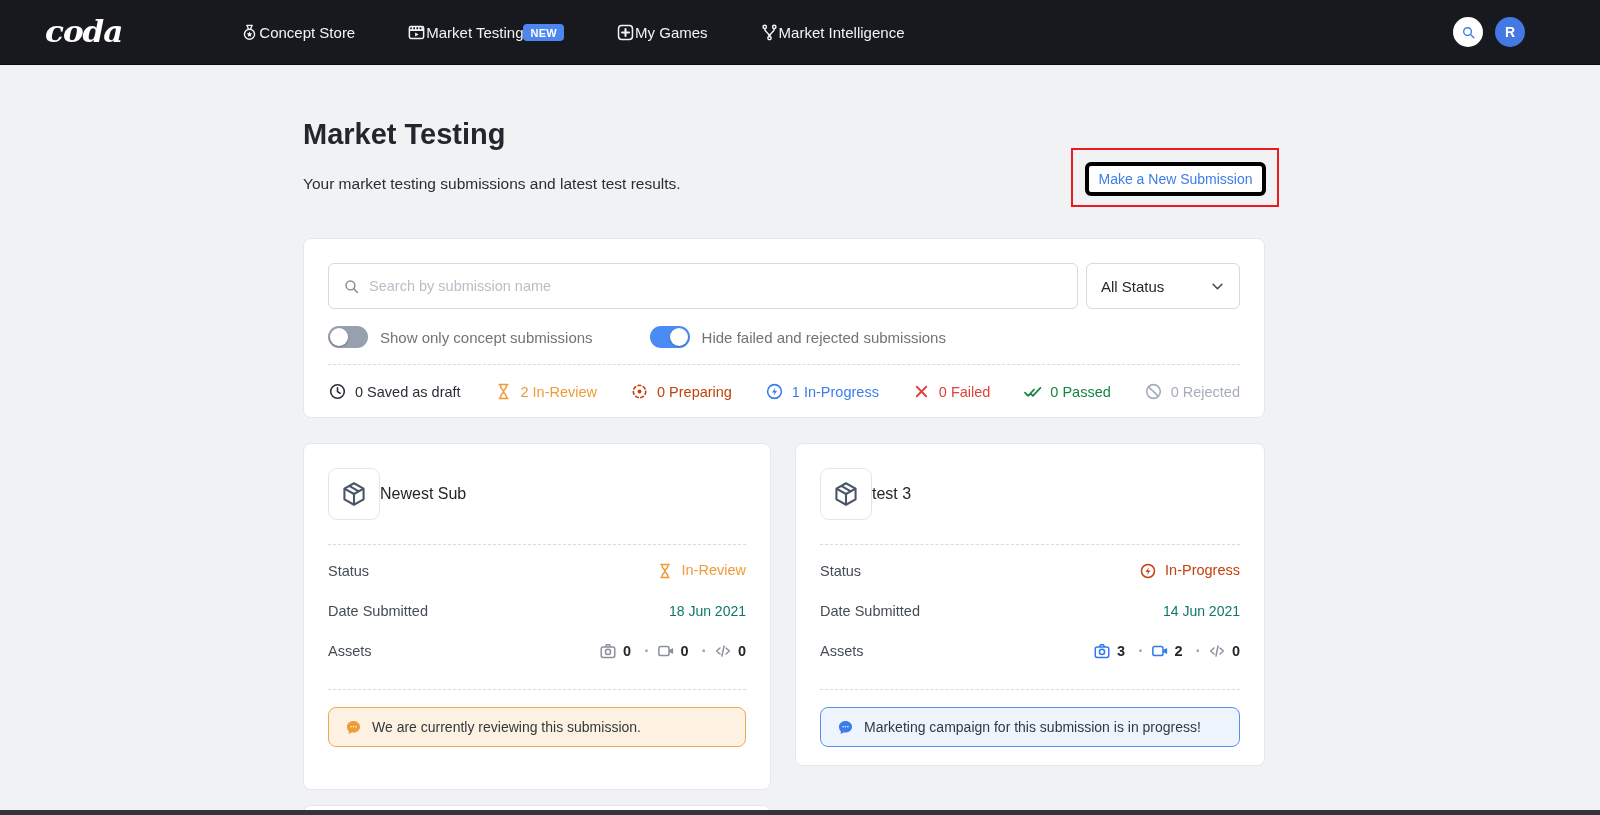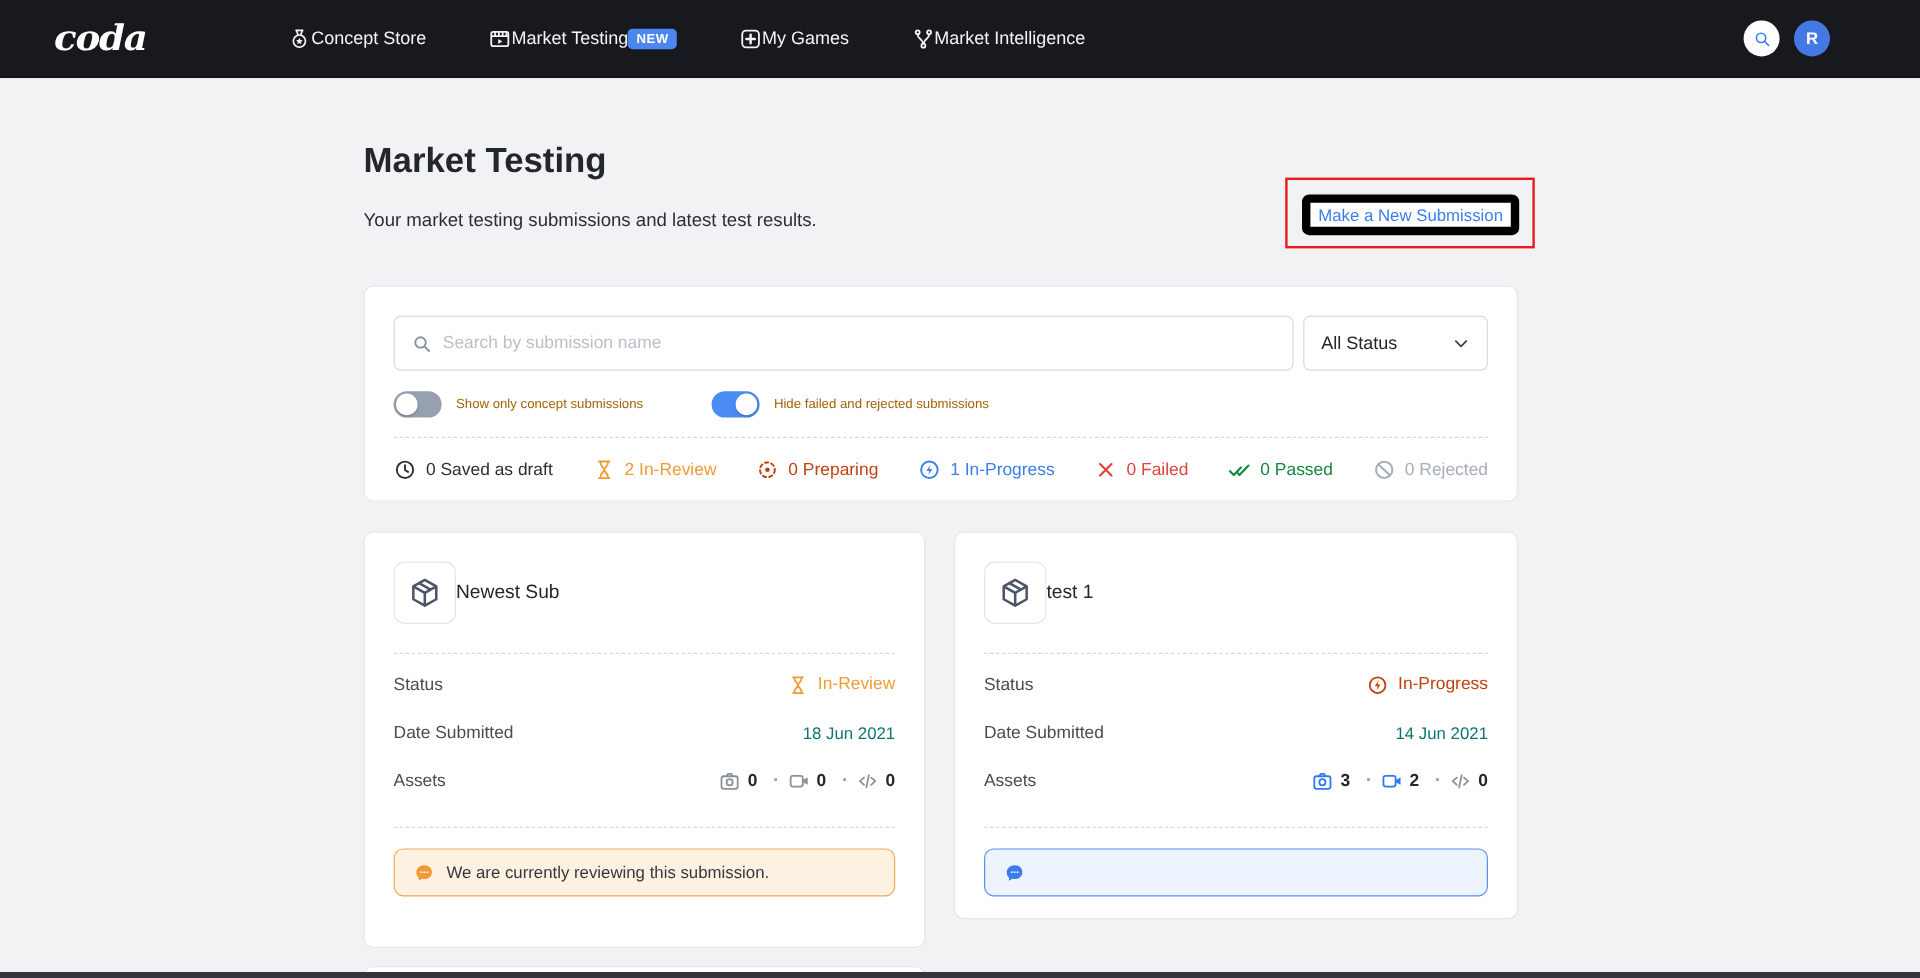--- a/index.html
+++ b/index.html
@@ -24,21 +24,21 @@
   .search-circle { background:#fff; }
   .search-circle .icon { width:15px; height:15px; color:#3b7de9; }
   .avatar { background:#4479e4; color:#fff; font-size:14px; font-weight:600; }
 
   
   .page-title { position:absolute; left:303px; top:118px; font-size:29px; font-weight:600; color:#23272d; }
   .page-subtitle { position:absolute; left:303px; top:175px; font-size:15.5px; color:#2a2e34; }
   .annotation-box { position:absolute; left:1071px; top:148px; width:208px; height:59px;
                     border:2px solid #ea1b1f; }
   .new-sub-btn { position:absolute; left:12px; top:12px; width:181px; height:34px; background:#fff;
-                 border:7px solid #000000; border-radius:6px; color:#3b7de9; font-size:14px;
+                 border:4px solid #000000; border-radius:6px; color:#3b7de9; font-size:14px;
                  font-family:"Liberation Sans", sans-serif; cursor:pointer; }
 
   
   .filter-panel { position:absolute; left:303px; top:238px; width:962px; height:180px; background:#fff;
                   border:1px solid #e5e7eb; border-radius:8px; padding:24px; }
   .filter-row1 { display:flex; justify-content:space-between; }
   .search-box { width:750px; height:46px; border:1px solid #d6dade; border-radius:6px;
                 display:flex; align-items:center; padding:0 14px; gap:9px; background:#fff; }
   .search-box .icon { width:17px; height:17px; color:#8b929d; flex:none; }
   .search-input { border:none; outline:none; flex:1; font-size:14.5px; color:#23272d;
@@ -49,21 +49,21 @@
                    font-size:15px; color:#23272d; cursor:pointer; background:#fff; }
   .status-select .icon { width:15px; height:15px; color:#3e444c; }
   .toggle-row { display:flex; align-items:center; margin-top:17px; gap:57px; }
   .toggle-item { display:flex; align-items:center; gap:12px; }
   .toggle { width:40px; height:22px; border-radius:11px; background:#97a0ae; position:relative;
             cursor:pointer; flex:none; }
   .toggle .knob { position:absolute; top:2px; left:2px; width:18px; height:18px; border-radius:50%;
                   background:#fff; box-shadow:0 1px 2px rgba(0,0,0,.25); }
   .toggle.on { background:#4a8bf5; }
   .toggle.on .knob { left:20px; }
-  .toggle-label { font-size:11px; color:#a16207;text-align:right; }
+  .toggle-label { font-size:15px; color:#737373;text-align:right; }
   .status-divider { border-top:1px dashed #d7dadf; margin-top:16px; }
   .status-row { display:flex; justify-content:space-between; align-items:center; margin-top:17px; }
   .status-item { display:flex; align-items:center; gap:8px; font-size:14.5px; cursor:pointer; }
   .status-item .icon { width:19px; height:19px; flex:none; }
 
   
   .cards-grid { position:absolute; left:303px; top:443px; width:962px; display:grid;
                 grid-template-columns:468px 470px; gap:24px; align-items:start; }
   .card { background:#fff; border:1px solid #e5e7eb; border-radius:8px; padding:24px; overflow:hidden; }
   .card:nth-child(1) { height:347px; }
@@ -348,21 +348,21 @@
     <article class="card">
     <div class="card-header">
       <div class="card-icon-box">
         <span class="icon">
             <svg viewBox="0 0 24 24" fill="none" stroke="currentColor" stroke-width="1.8" stroke-linejoin="round">
               <path d="M12 2.8l8.2 4.6v9.2L12 21.2l-8.2-4.6V7.4z"></path>
               <path d="M3.8 7.4L12 12l8.2-4.6M12 12v9.2M7.9 5.1l8.2 4.6"></path>
             </svg>
           </span>
       </div>
-      <span class="card-name">test 1</span>
+      <span class="card-name">test 3</span>
     </div>
     <div class="card-divider"></div>
     <div class="card-rows">
       <div class="card-row">
         <span class="row-label">Status</span>
         <span class="status-value" style="color: #c2410c;">
           <span class="icon status-icon">
               <svg viewBox="0 0 24 24" fill="none" stroke="currentColor" stroke-width="2">
                 <circle cx="12" cy="12" r="8.7"></circle>
                 <path d="M13.2 6.8l-4.4 6.4h3.2l-1.2 4.4 4.4-6.4H12z" fill="currentColor" stroke="none"></path>
@@ -411,18 +411,19 @@
     <div class="card-divider2"></div>
     <div class="notice info">
       <span class="icon">
           <svg viewBox="0 0 24 24">
             <path d="M12 2.8c5.2 0 9.2 3.6 9.2 8.2 0 4.6-4 8.2-9.2 8.2-.9 0-1.8-.1-2.6-.3L5 21.2l.6-3.6C3.8 16.1 2.8 14.2 2.8 11c0-4.6 4-8.2 9.2-8.2z" fill="currentColor"></path>
             <circle cx="8.6" cy="11" r="1.1" fill="#fff"></circle>
             <circle cx="12" cy="11" r="1.1" fill="#fff"></circle>
             <circle cx="15.4" cy="11" r="1.1" fill="#fff"></circle>
           </svg>
         </span>
+      <span>Marketing campaign for this submission is in progress!</span>
     </div>
   </article>
   </main>
 
 <div class="partial-card"></div>
 <div class="bottom-strip"></div>
 
 </body></html>

